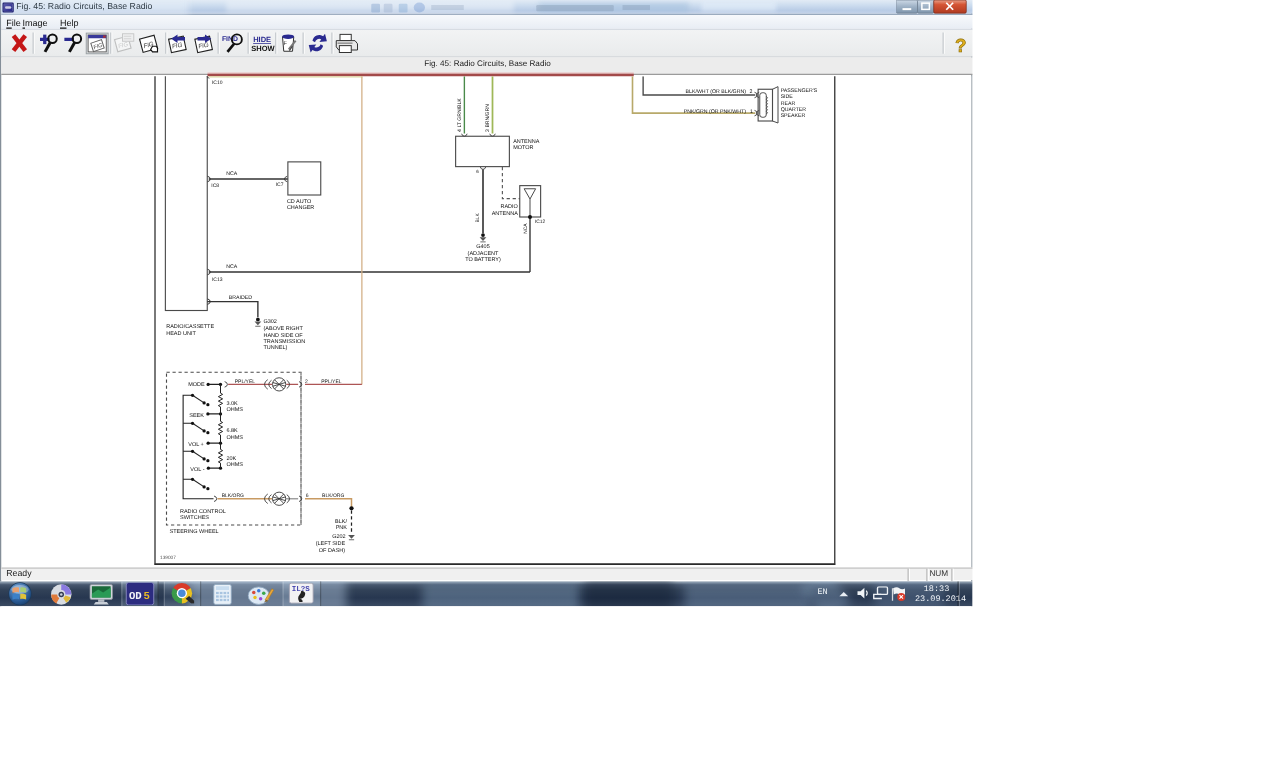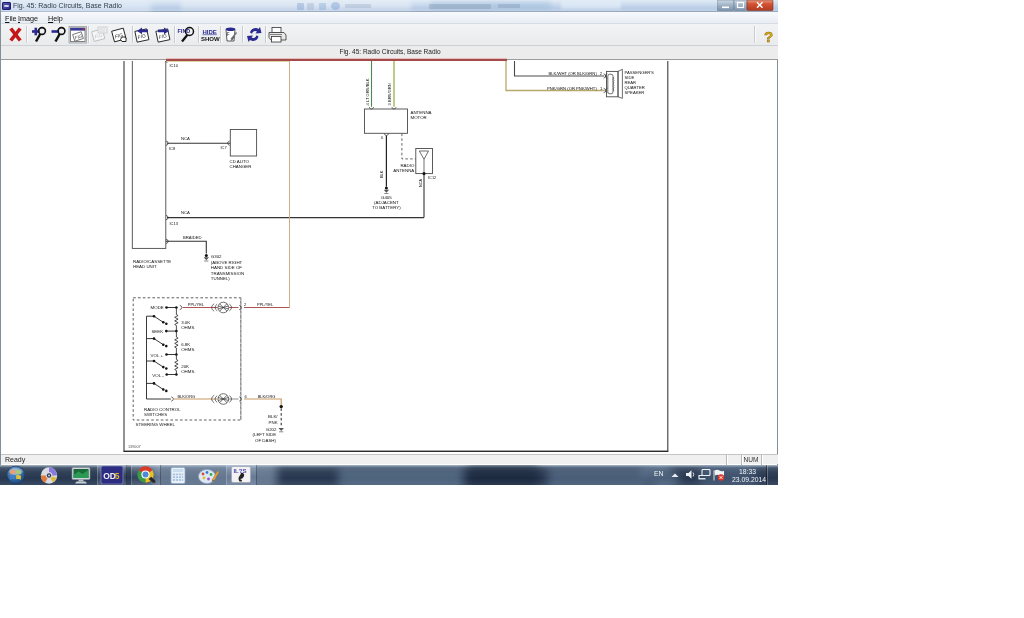--- a/index.html
+++ b/index.html
@@ -12,21 +12,21 @@
 #ttext{left:12px;top:2.2px;font-size:7px;color:#303c46;white-space:nowrap;}
 #menubar{left:0;top:12px;width:778px;height:12px;background:linear-gradient(180deg,#f7f9fc,#e8edf4);border-bottom:1px solid #d7dce3;box-sizing:border-box;}
 .menu{position:absolute;top:2px;font-size:7.2px;color:#111;}
 #toolbar{left:0;top:24px;width:778px;height:22px;background:linear-gradient(180deg,#f2f3f4,#e9ebec);border-bottom:1px solid #cdd1d5;box-sizing:border-box;}
 .sep{position:absolute;top:2px;height:17px;width:1px;background:#c8ccd0;box-shadow:1px 0 0 #fafafa;}
 #headerbar{left:0;top:46px;width:778px;height:14px;background:#ececec;border-bottom:1px solid #9b9b9b;box-sizing:border-box;text-align:center;font-size:6.5px;line-height:11.5px;color:#222;}
 #canvas{left:2px;top:61px;width:774px;height:394px;background:#fff;}
 #statusbar{left:0;top:453.8px;width:778px;height:10.7px;background:#f0f0f0;border-top:1px solid #c4c4c4;box-sizing:border-box;}
 #ready{left:4px;top:456px;font-size:7px;color:#222;}
 #numtxt{left:742.5px;top:455.8px;font-size:6.6px;color:#333;}
-#taskbar{left:0;top:464.5px;width:778px;height:20px;background:linear-gradient(180deg,#b2bcc6 0%,#8494a6 5%,#47576e 14%,#324258 34%,#273750 66%,#3a4a62 100%);overflow:hidden;}
+#taskbar{left:0;top:464.5px;width:778px;height:20px;background:linear-gradient(180deg,#b2bcc6 0%,#8494a6 5%,#47576e 14%,#324258 34%,#273750 66%,#3a4a62 100%);overflow:hidden;font-family:Liberation Mono, monospace;}
 .tkblob{position:absolute;filter:blur(4px);}
 .tbtn{position:absolute;top:0px;height:20px;border-left:1px solid rgba(255,255,255,.20);border-right:1px solid rgba(0,0,0,.30);background:linear-gradient(180deg,rgba(200,220,240,.30),rgba(120,150,180,.12) 60%,rgba(200,220,240,.18));box-sizing:border-box;}
 .trayt{position:absolute;color:#f2f6fa;font-size:6.8px;white-space:nowrap;}
 #belowwhite{left:0;top:485px;width:1024px;height:133px;background:#fff;}
 #rightwhite{left:778px;top:0;width:246px;height:618px;background:#fff;}
 </style></head>
 <body>
 <div id="win" class="abs">
   <div id="titlebar" class="abs">
     <div id="tblob1" class="abs"></div>

